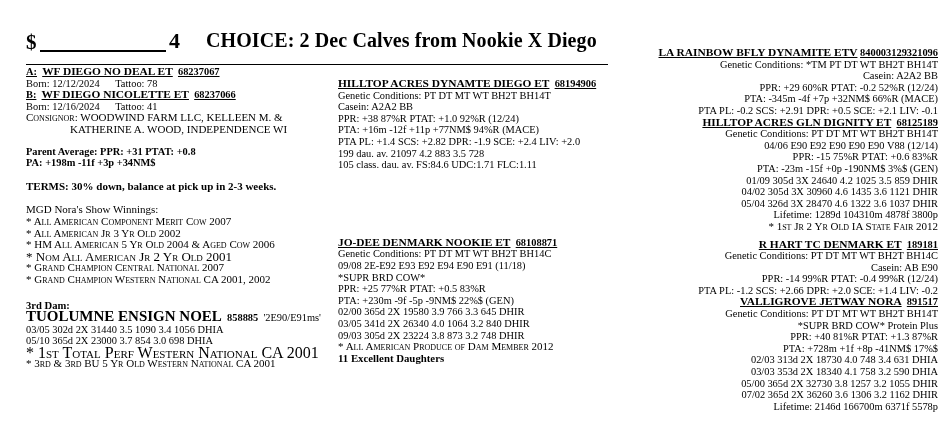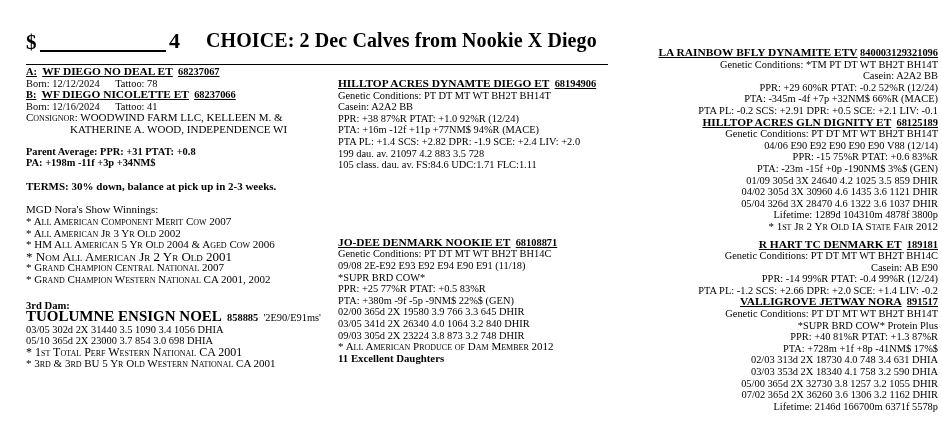--- a/index.html
+++ b/index.html
@@ -140,42 +140,42 @@
       <div class="star sc" style="font-size:13px">* Nom All American Jr 2 Yr Old 2001</div>
       <div class="star sc" style="font-size:11px">* Grand Champion Central National 2007</div>
       <div class="star sc" style="font-size:11px">* Grand Champion Western National CA 2001, 2002</div>
     </div>
 
     <div class="gap14"></div>
     <div class="t b" style="font-size:10.6px">3rd Dam:</div>
     <div class="t"><span class="dam-hdr">TUOLUMNE ENSIGN NOEL</span>&nbsp;&nbsp;<span class="b">858885</span>&nbsp;&nbsp;<span>'2E90/E91ms'</span></div>
     <div class="t">03/05 302d 2X 31440 3.5 1090 3.4 1056 DHIA</div>
     <div class="t">05/10 365d 2X 23000 3.7  854 3.0  698 DHIA</div>
-    <div class="star sc" style="font-size:12px">* 1st Total Perf Western National CA 2001</div>
+    <div class="star sc" style="font-size:16px">* 1st Total Perf Western National CA 2001</div>
     <div class="star sc" style="font-size:11px">* 3rd &amp; 3rd BU 5 Yr Old Western National CA 2001</div>
   </div>
 
   <div class="col col2">
     <div class="gap12"></div>
     <div class="t"><span class="sire-hdr">HILLTOP ACRES DYNAMTE DIEGO ET</span>&nbsp;&nbsp;<span class="b u">68194906</span></div>
     <div class="t">Genetic Conditions: PT DT MT WT BH2T BH14T</div>
     <div class="t">Casein: A2A2 BB</div>
     <div class="t">PPR: +38 87%R PTAT: +1.0 92%R (12/24)</div>
     <div class="t">PTA: +16m -12f +11p +77NM$ 94%R (MACE)</div>
     <div class="t">PTA PL: +1.4 SCS: +2.82 DPR: -1.9 SCE: +2.4  LIV: +2.0</div>
     <div class="t">199 dau. av. 21097 4.2 883 3.5 728</div>
     <div class="t">105 class. dau. av. FS:84.6 UDC:1.71 FLC:1.11</div>
 
     <div style="height:66px"></div>
     <div class="t"><span class="sire-hdr">JO-DEE DENMARK NOOKIE ET</span>&nbsp;&nbsp;<span class="b u">68108871</span></div>
     <div class="t">Genetic Conditions: PT DT MT WT BH2T BH14C</div>
     <div class="t">09/08 2E-E92 E93 E92 E94 E90 E91 (11/18)</div>
     <div class="t">*SUPR BRD COW*</div>
     <div class="t">PPR: +25 77%R PTAT: +0.5 83%R</div>
-    <div class="t">PTA: +380m -9f -5p -9NM$ 22%$ (GEN)</div>
+    <div class="t">PTA: +230m -9f -5p -9NM$ 22%$ (GEN)</div>
     <div class="t">02/00 365d 2X 19580 3.9   766 3.3 645 DHIR</div>
     <div class="t">03/05 341d 2X 26340 4.0 1064 3.2 840 DHIR</div>
     <div class="t">09/03 305d 2X 23224 3.8   873 3.2 748 DHIR</div>
     <div class="star sc" style="font-size:11px">* All American Produce of Dam Member 2012</div>
     <div class="t b" style="font-size:10.8px">11 Excellent Daughters</div>
   </div>
 
   <div class="col col3">
 
     <div class="blk">

